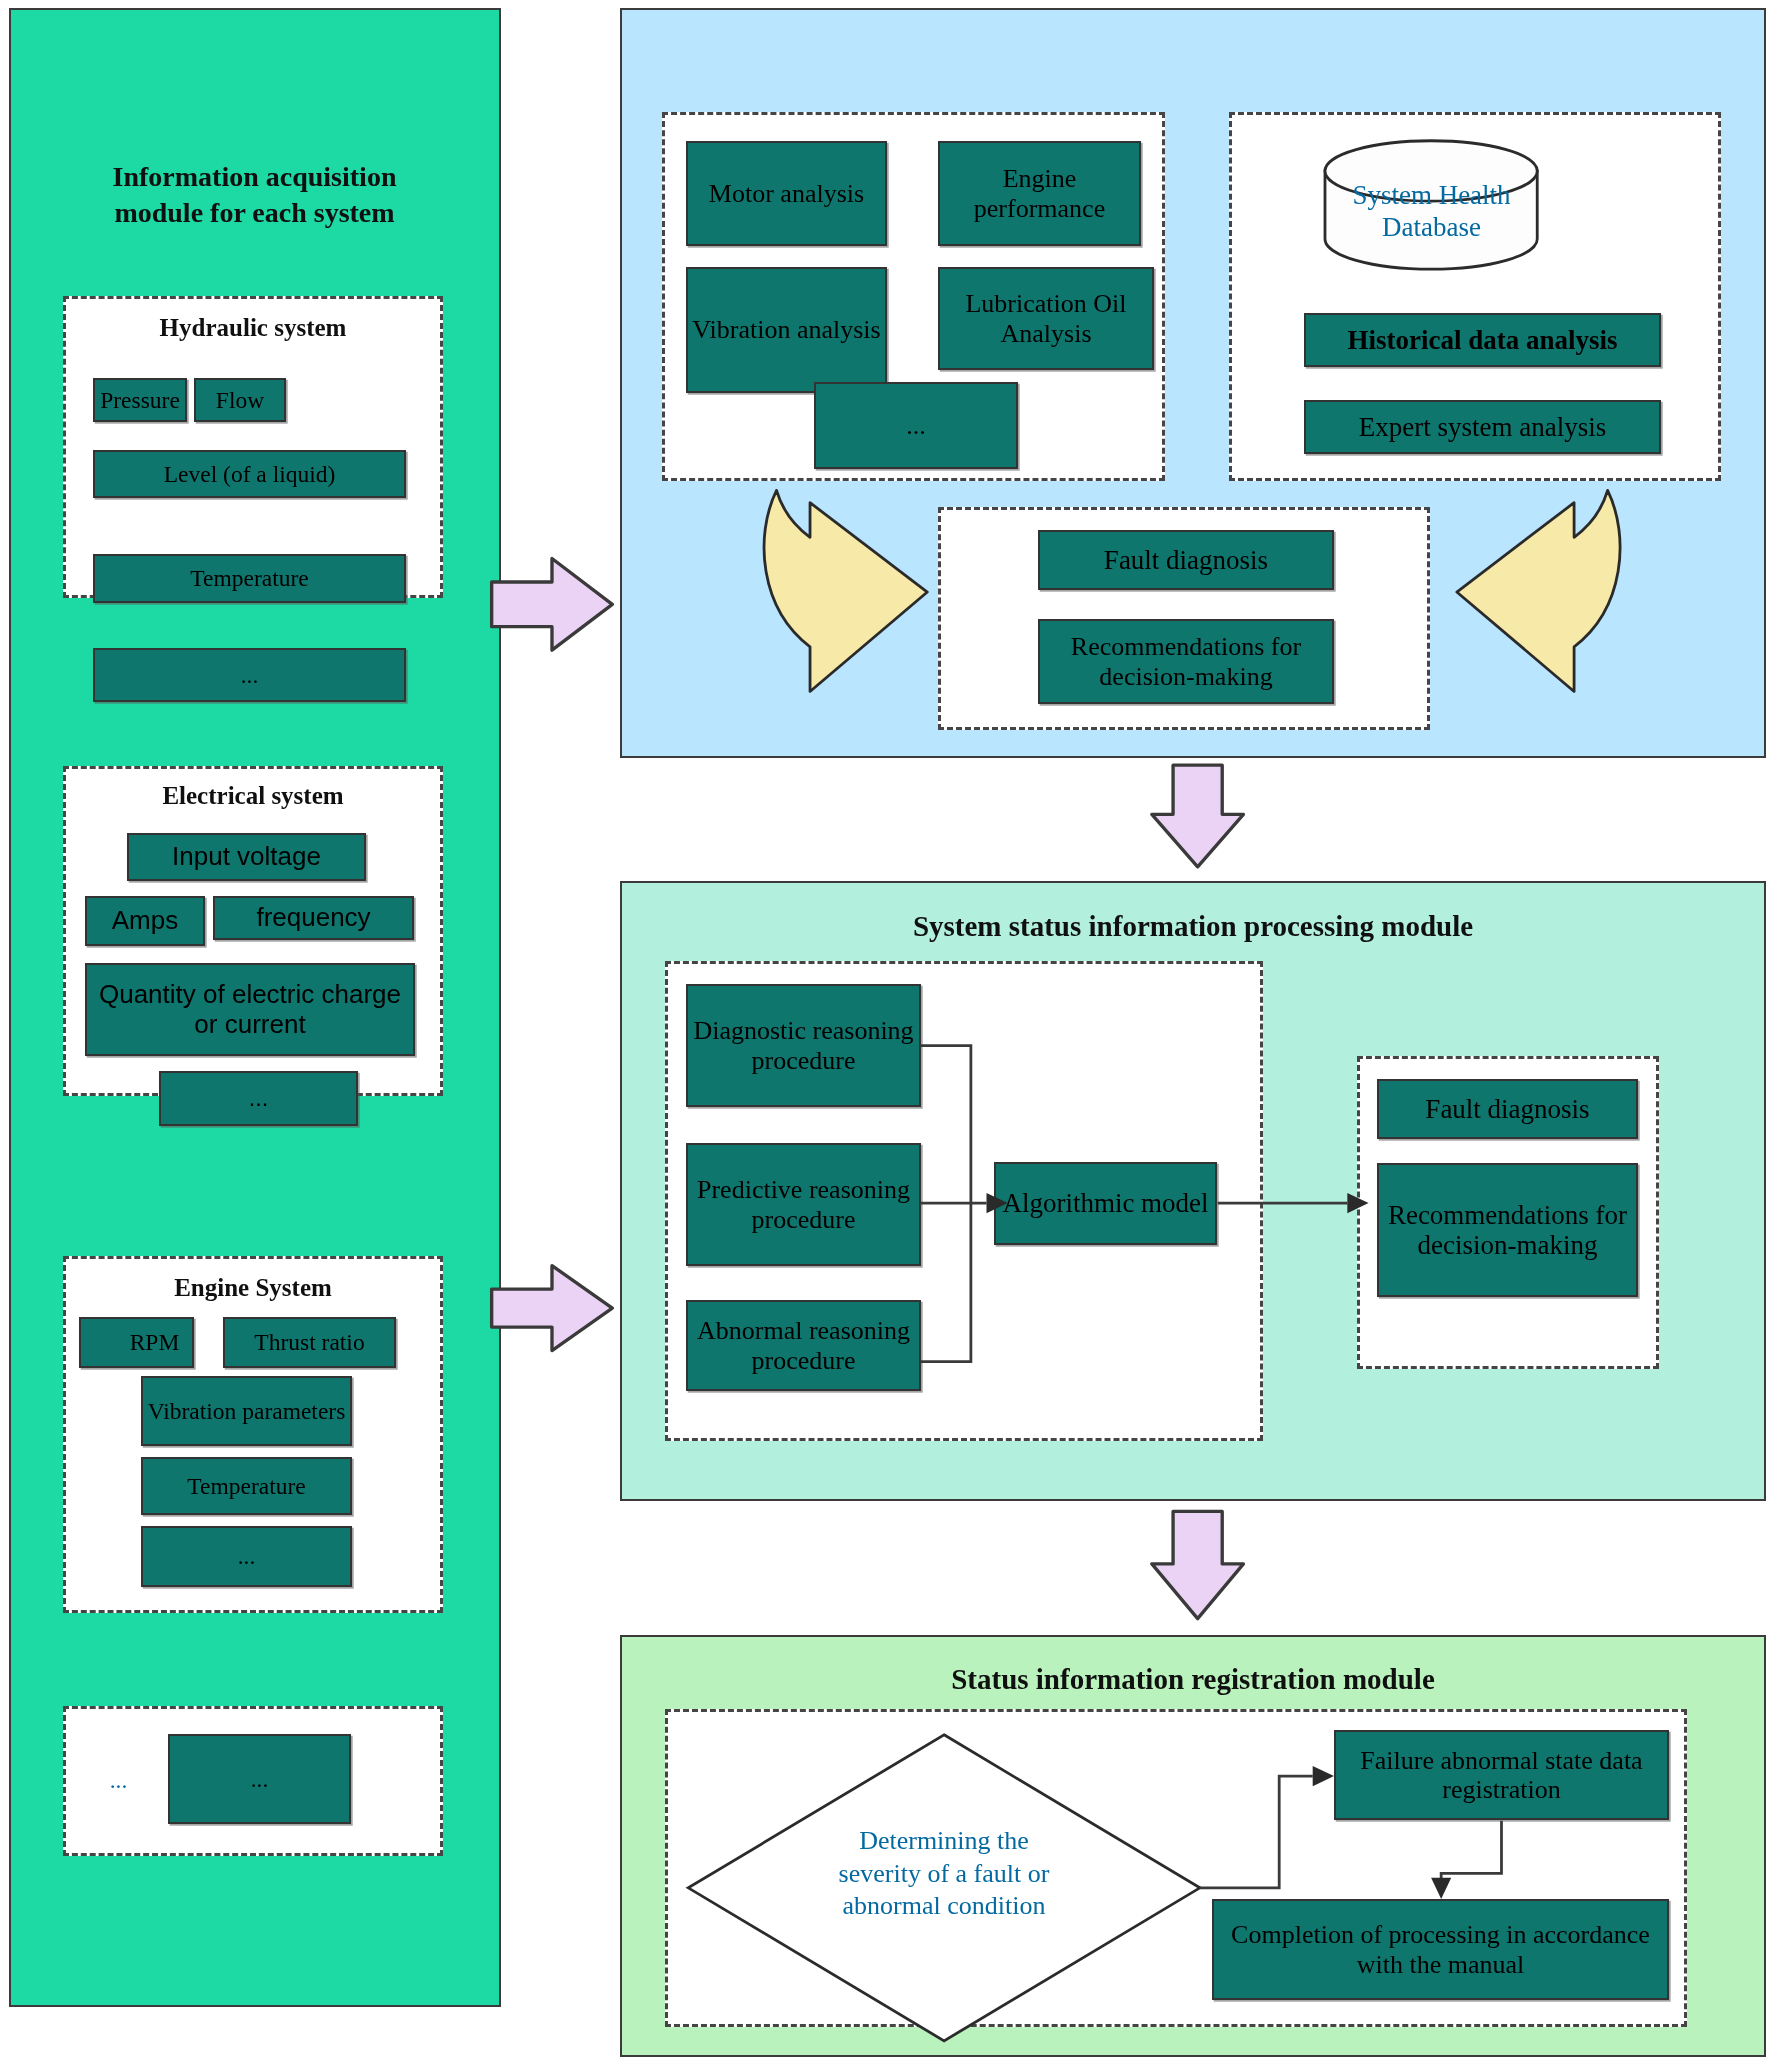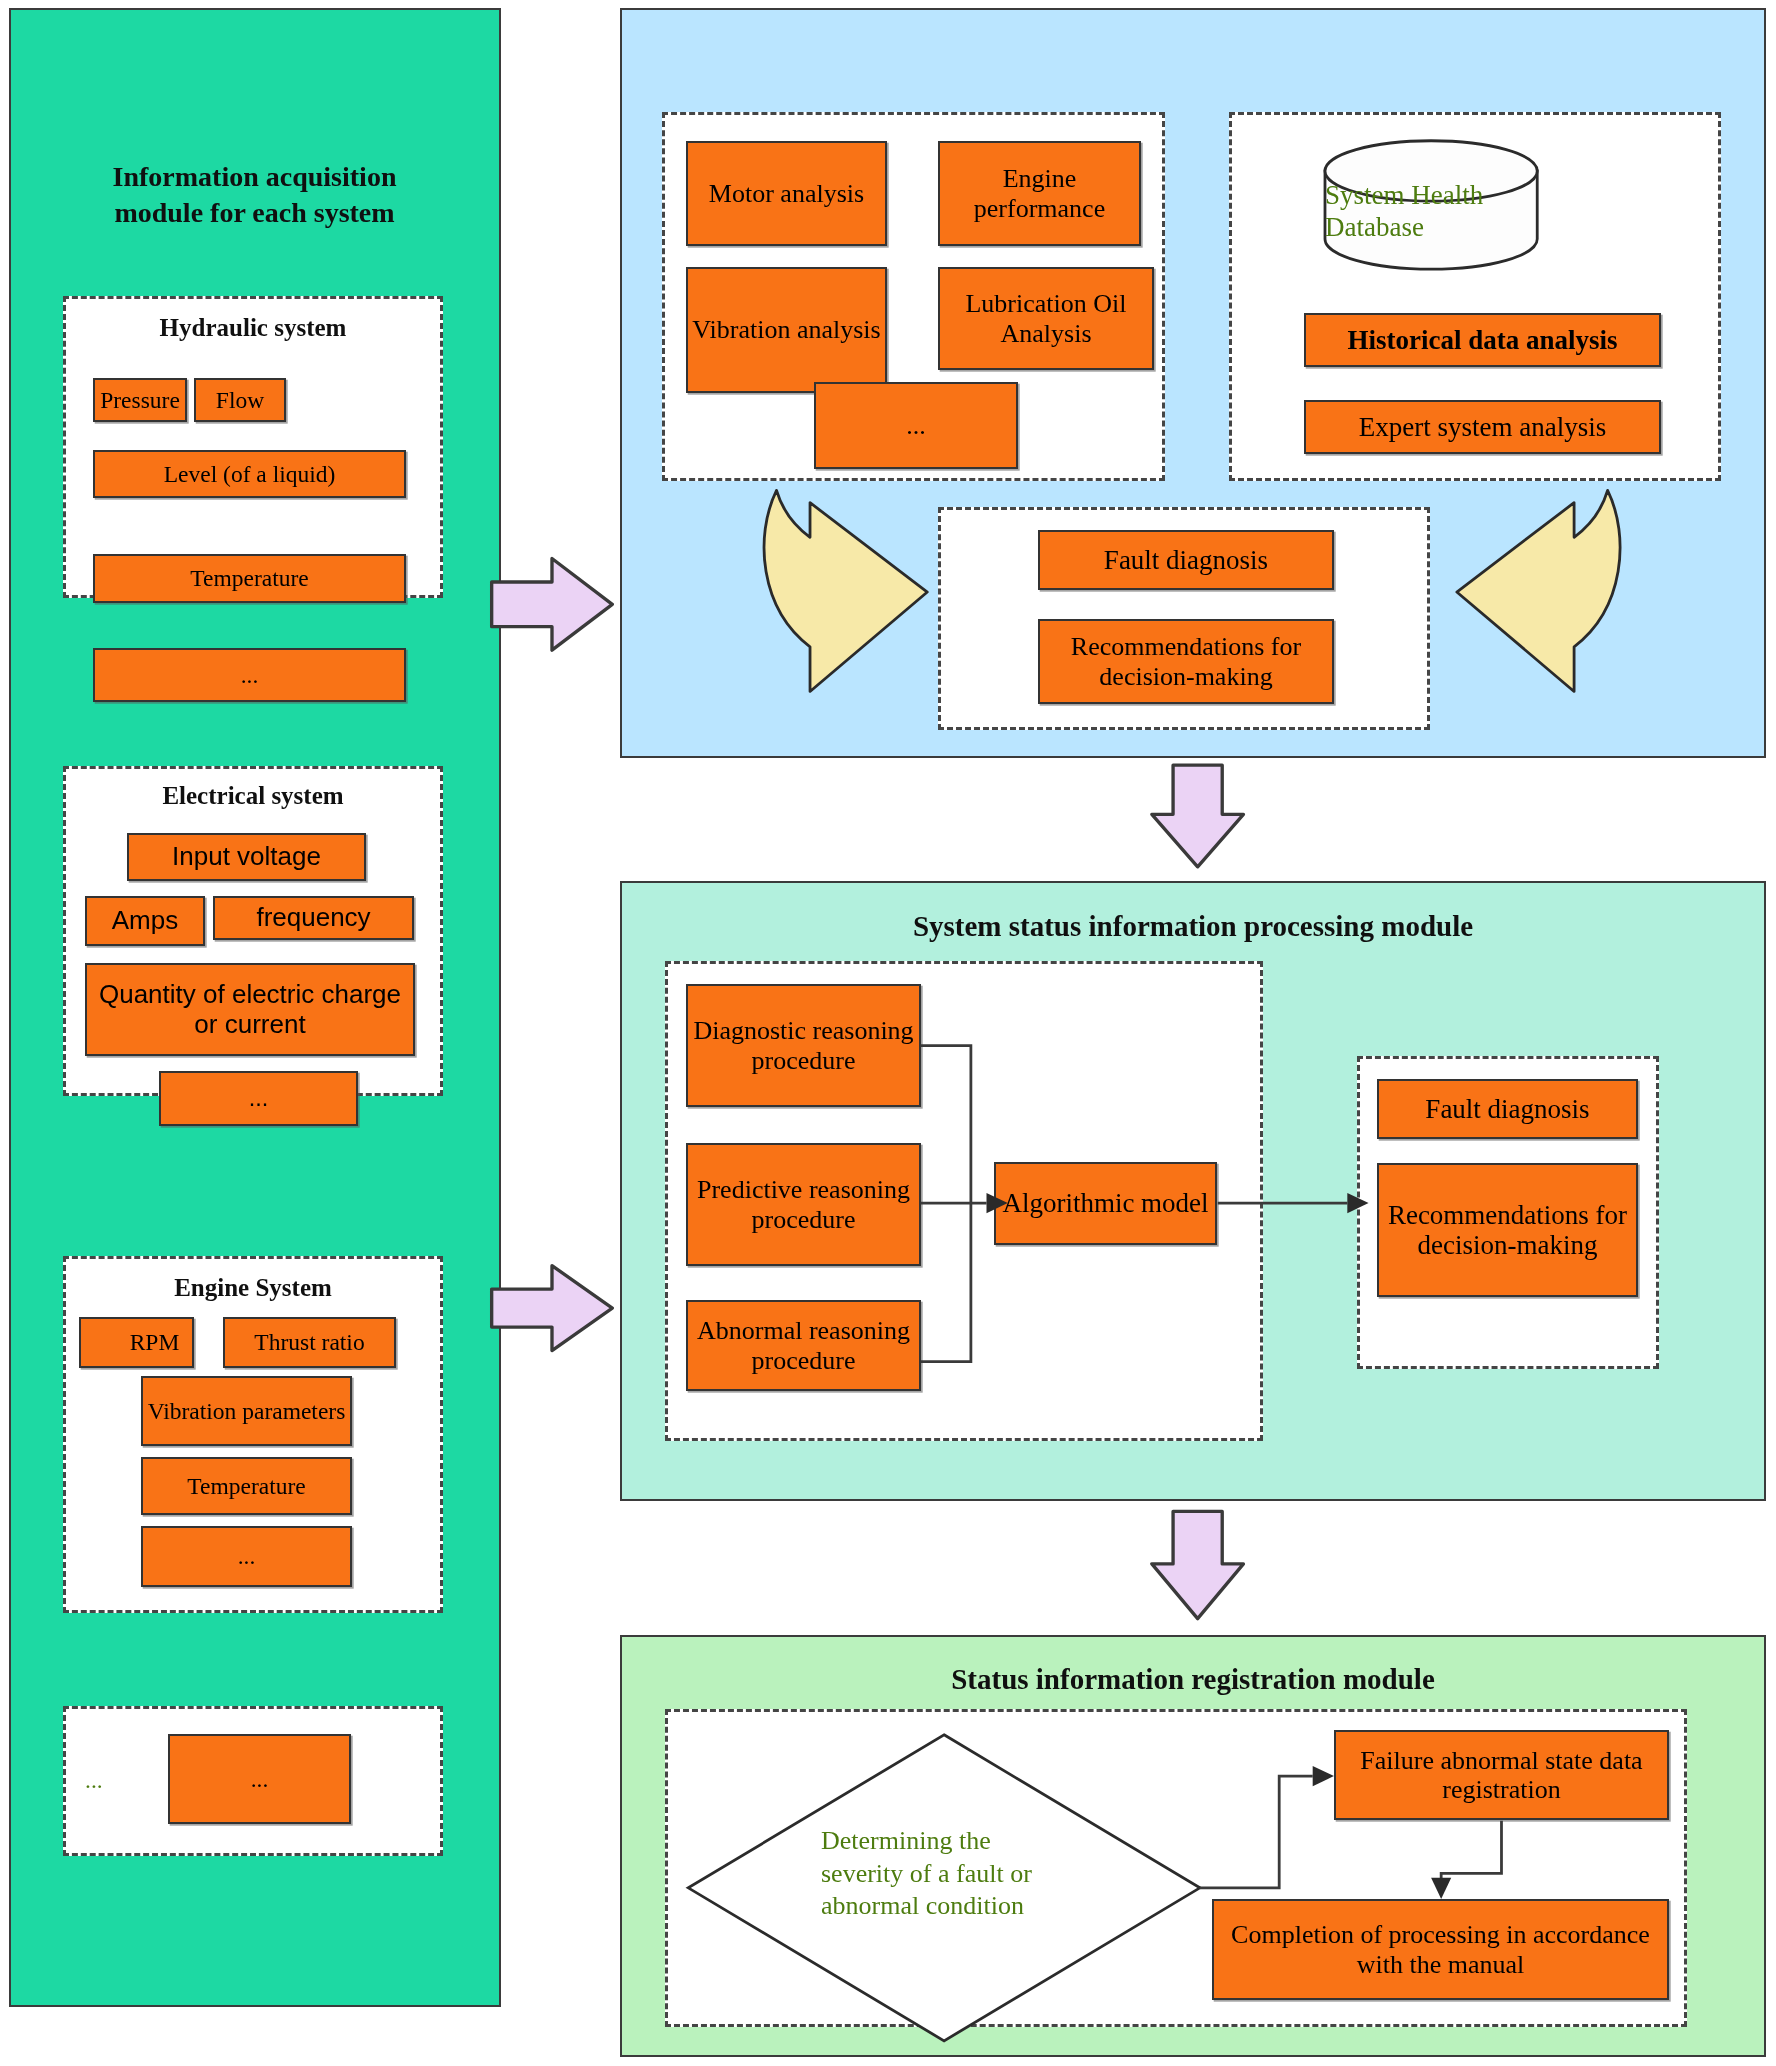--- a/index.html
+++ b/index.html
@@ -3,26 +3,26 @@
 <meta charset="utf-8">
 <style>
   html,body{margin:0;padding:0;background:#ffffff;}
   body{font-family:"Liberation Serif", serif;}
   #stage{position:relative;width:1777px;height:2066px;background:#fff;overflow:hidden;}
 
   
   .panel{position:absolute;box-sizing:border-box;border:2.8px solid #3b3b3b;}
   .dashbox{position:absolute;box-sizing:border-box;background:#ffffff;
            border:3.9px dashed #454545;}
-  .nbox{position:absolute;box-sizing:border-box;background:#f97316;
+  .nbox{position:absolute;box-sizing:border-box;background:#0f766e;
         border:2.8px solid #333333;display:flex;align-items:center;
         justify-content:center;text-align:center;line-height:1.12;
         box-shadow:1.7px 1.7px 0 rgba(90,90,90,.55);}
   .ttl{position:absolute;text-align:center;font-weight:700;color:#101010;}
-  .plain{position:absolute;color:#4d7c0f;}
+  .plain{position:absolute;text-align:center;color:#0369a1;}
 
   
   .sans{font-family:"Liberation Sans", sans-serif;}
 
   svg.ov{position:absolute;left:0;top:0;width:1777px;height:2066px;
          pointer-events:none;overflow:visible;}
 </style>
 </head>
 <body>
 

